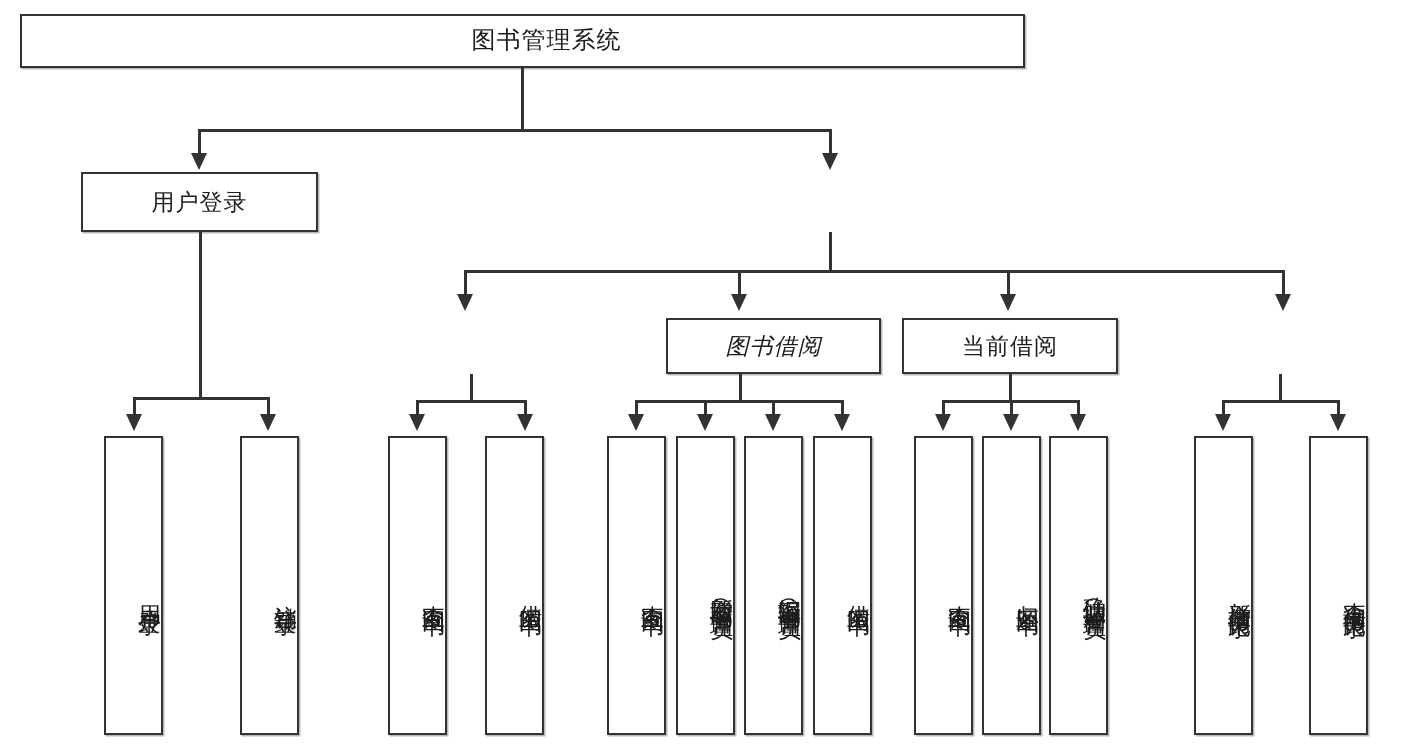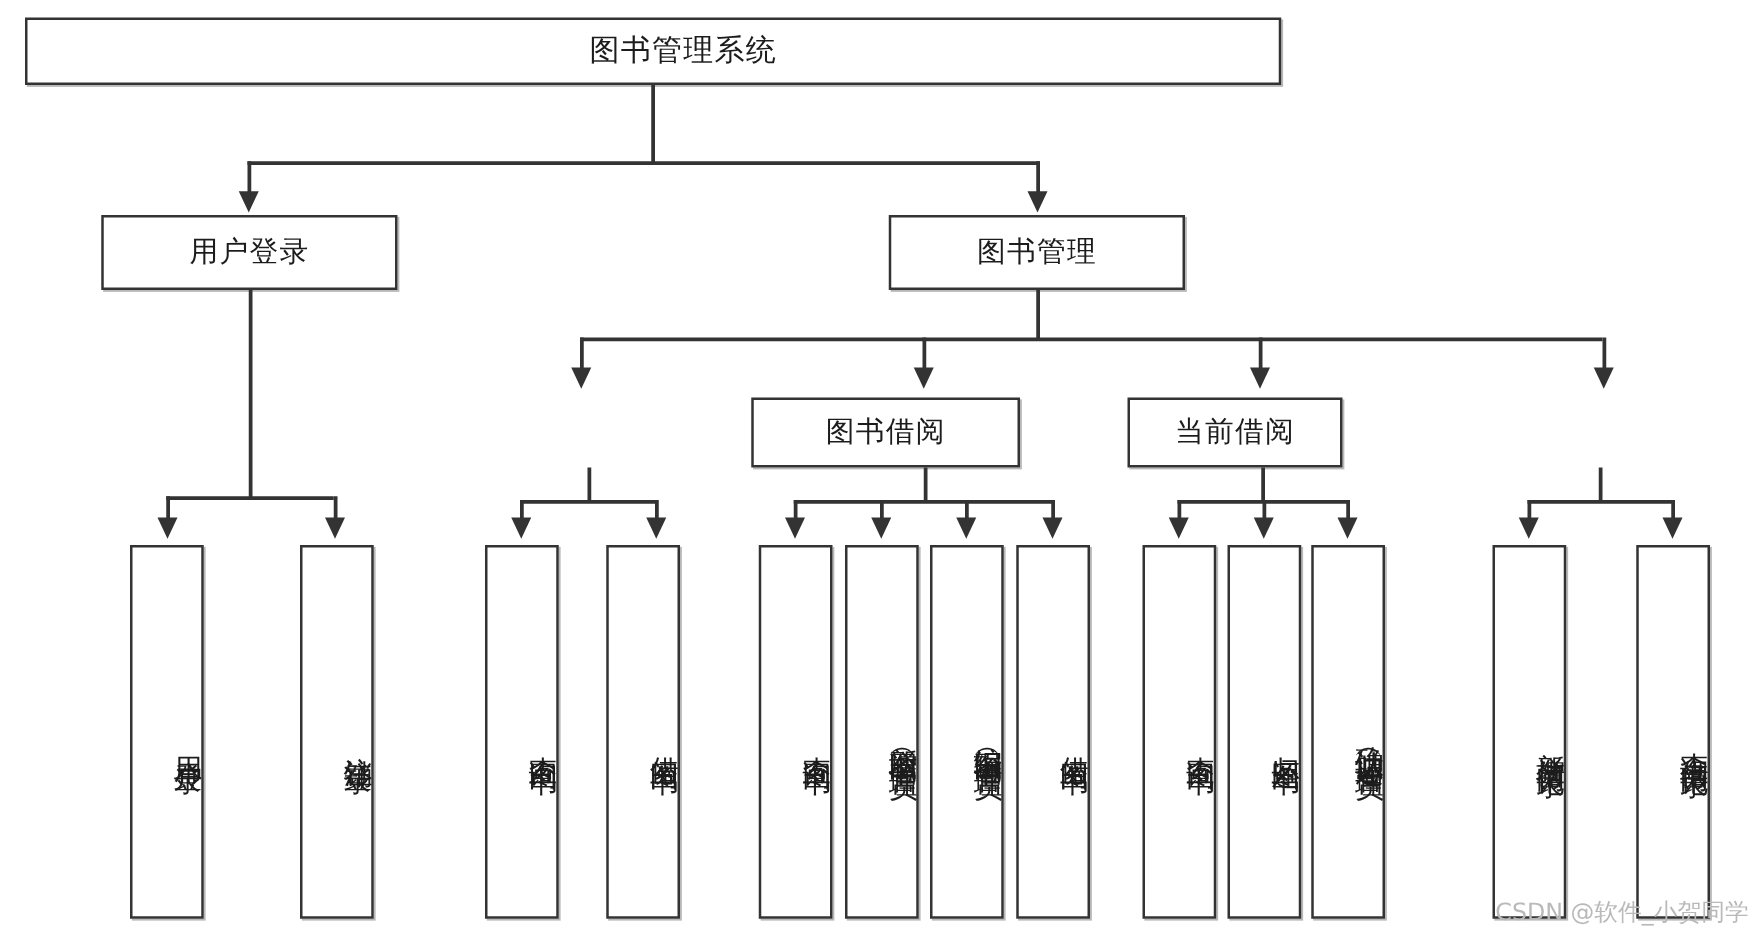--- a/index.html
+++ b/index.html
@@ -96,23 +96,20 @@
   <div class="ln v" style="left:198px; top:129px; height:30px;"></div>
   <div class="arrow" style="left:191px; top:153px;"></div>
 
   <div class="ln v" style="left:829px; top:129px; height:30px;"></div>
   <div class="arrow" style="left:822px; top:153px;"></div>
 
   <div class="node horiz" style="left:81px; top:172px; width:237px; height:60px;">
     <span>用户登录</span>
   </div>
 
-  <div class="node horiz" style="left:711px; top:172px; width:237px; height:60px;">
-    <span>图书管理</span>
-  </div>
 
   <div class="ln v" style="left:199px; top:232px; height:166px;"></div>
   <div class="ln h" style="left:133px; top:397px; width:134px;"></div>
   <div class="ln v" style="left:133px; top:397px; height:22px;"></div>
   <div class="arrow" style="left:126px; top:414px;"></div>
   <div class="ln v" style="left:267px; top:397px; height:22px;"></div>
   <div class="arrow" style="left:260px; top:414px;"></div>
 
   <div class="ln v" style="left:829px; top:232px; height:40px;"></div>
   <div class="ln h" style="left:464px; top:270px; width:818px;"></div>
@@ -122,24 +119,24 @@
 
   <div class="ln v" style="left:738px; top:270px; height:28px;"></div>
   <div class="arrow" style="left:731px; top:294px;"></div>
 
   <div class="ln v" style="left:1007px; top:270px; height:28px;"></div>
   <div class="arrow" style="left:1000px; top:294px;"></div>
 
   <div class="ln v" style="left:1282px; top:270px; height:28px;"></div>
   <div class="arrow" style="left:1275px; top:294px;"></div>
 
-  <div class="node horiz" style="left:601px; top:318px; width:215px; height:56px;">
+  <div class="node horiz" style="left:666px; top:318px; width:215px; height:56px;font-style:italic;">
     <span>图书借阅</span>
   </div>
-  <div class="node horiz" style="left:902px; top:318px; width:172px; height:56px;">
+  <div class="node horiz" style="left:902px; top:318px; width:216px; height:56px;">
     <span>当前借阅</span>
   </div>
 
   <div class="ln v" style="left:470px; top:374px; height:28px;"></div>
   <div class="ln h" style="left:416px; top:400px; width:110px;"></div>
   <div class="ln v" style="left:416px; top:400px; height:19px;"></div>
   <div class="arrow" style="left:409px; top:414px;"></div>
   <div class="ln v" style="left:524px; top:400px; height:19px;"></div>
   <div class="arrow" style="left:517px; top:414px;"></div>
 
@@ -207,15 +204,14 @@
     <span class="vlabel">确认归还（管理员）</span>
   </div>
 
   <div class="node vert" style="left:1194px; top:436px; width:59px; height:299px;">
     <span class="vlabel">新增借阅记录</span>
   </div>
   <div class="node vert" style="left:1309px; top:436px; width:59px; height:299px;">
     <span class="vlabel">查询借阅记录</span>
   </div>
 
-  <div id="watermark">CSDN @软件_小贺同学</div>
 
 </div>
 
 </body></html>

